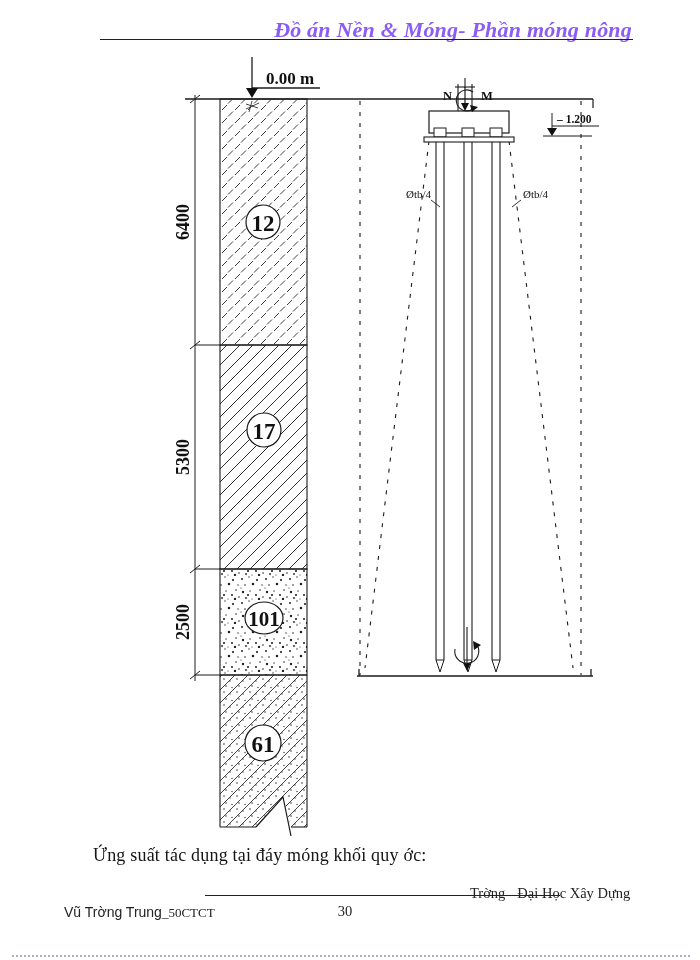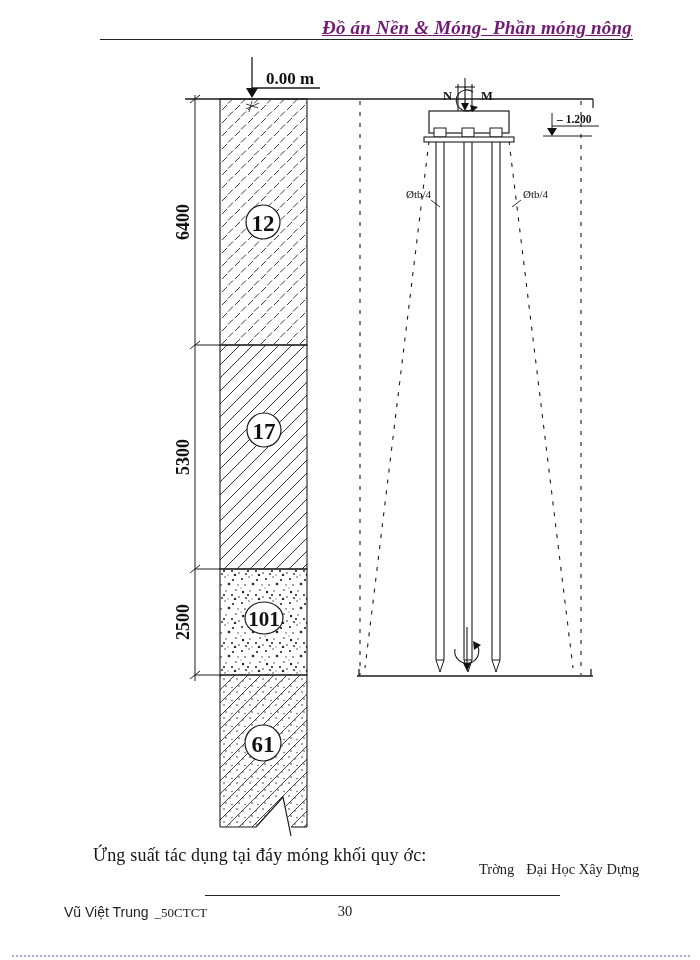--- a/index.html
+++ b/index.html
@@ -3,28 +3,28 @@
 <meta charset="utf-8">
 <style>
   html,body{margin:0;padding:0;}
   body{
     width:700px;height:960px;background:#ffffff;position:relative;
     font-family:"Liberation Serif",serif;color:#111;overflow:hidden;
   }
   .abs{position:absolute;}
   .header-title{
     font-family:"Liberation Serif",serif;
-    font-style:italic;font-weight:bold;font-size:19px;letter-spacing:.2px;color:#701a75;text-decoration:underline;
+    font-style:italic;font-weight:bold;font-size:22px;letter-spacing:.2px;color:#8b5cf6;
   }
   .caption{
     font-family:"Liberation Serif",serif;font-size:18px;color:#141414;letter-spacing:.2px;margin-left:8px;
   }
   .footer-text{font-family:"Liberation Serif",serif;font-size:14.5px;color:#222;}
   .footer-author{font-family:"Liberation Sans",sans-serif;font-size:14px;color:#222;}
-  .footer-suffix{font-family:"Liberation Serif",serif;font-size:13px;color:#222;padding-left:6px;}
+  .footer-suffix{font-family:"Liberation Serif",serif;font-size:13px;color:#222;}
   svg text{font-family:"Liberation Serif",serif;fill:#111;}
   .rule{border-top:1.5px solid #222;height:0;}
   .dotted-rule{border-top:2px dotted #a9aed2;height:0;}
 </style>
 </head>
 <body>
 
 <div class="abs" style="left:0;top:17px;width:632px;text-align:right;">
   <span class="header-title">Đồ án Nền &amp; Móng- Phần móng nông</span>
 </div>
@@ -199,21 +199,21 @@
   <g>
     <path d="M455,649 A12,12 0 1 0 477,645" fill="none" stroke="#1c1c1c" stroke-width="1.1"></path>
     <polygon points="473,641 481,645 474,650" fill="#111" stroke="none"></polygon>
   </g>
 </svg>
 
 <div class="abs caption" style="left:85px;top:845px;width:480px;">Ứng suất tác dụng tại đáy móng khối quy ớc:</div>
 
 <div class="abs rule" style="left:205px;top:895px;width:355px;"></div>
 <div class="abs" style="left:64px;top:903px;white-space:nowrap;">
-  <span class="footer-author">Vũ Việt Trung</span><span class="footer-suffix">_50CTCT</span>
+  <span class="footer-author">Vũ Trờng Trung</span><span class="footer-suffix">_50CTCT</span>
 </div>
 <div class="abs footer-text" style="left:320px;top:903px;width:50px;text-align:center;">30</div>
-<div class="abs" style="left:470px;top:860px;white-space:nowrap;margin-left:9px;">
+<div class="abs" style="left:470px;top:884px;white-space:nowrap;">
   <span class="footer-text">Trờng</span>
   <span class="footer-text" style="margin-left:8px;">Đại Học Xây Dựng</span>
 </div>
 
 <div class="abs dotted-rule" style="left:12px;top:955px;width:678px;"></div>
 
 </body></html>

